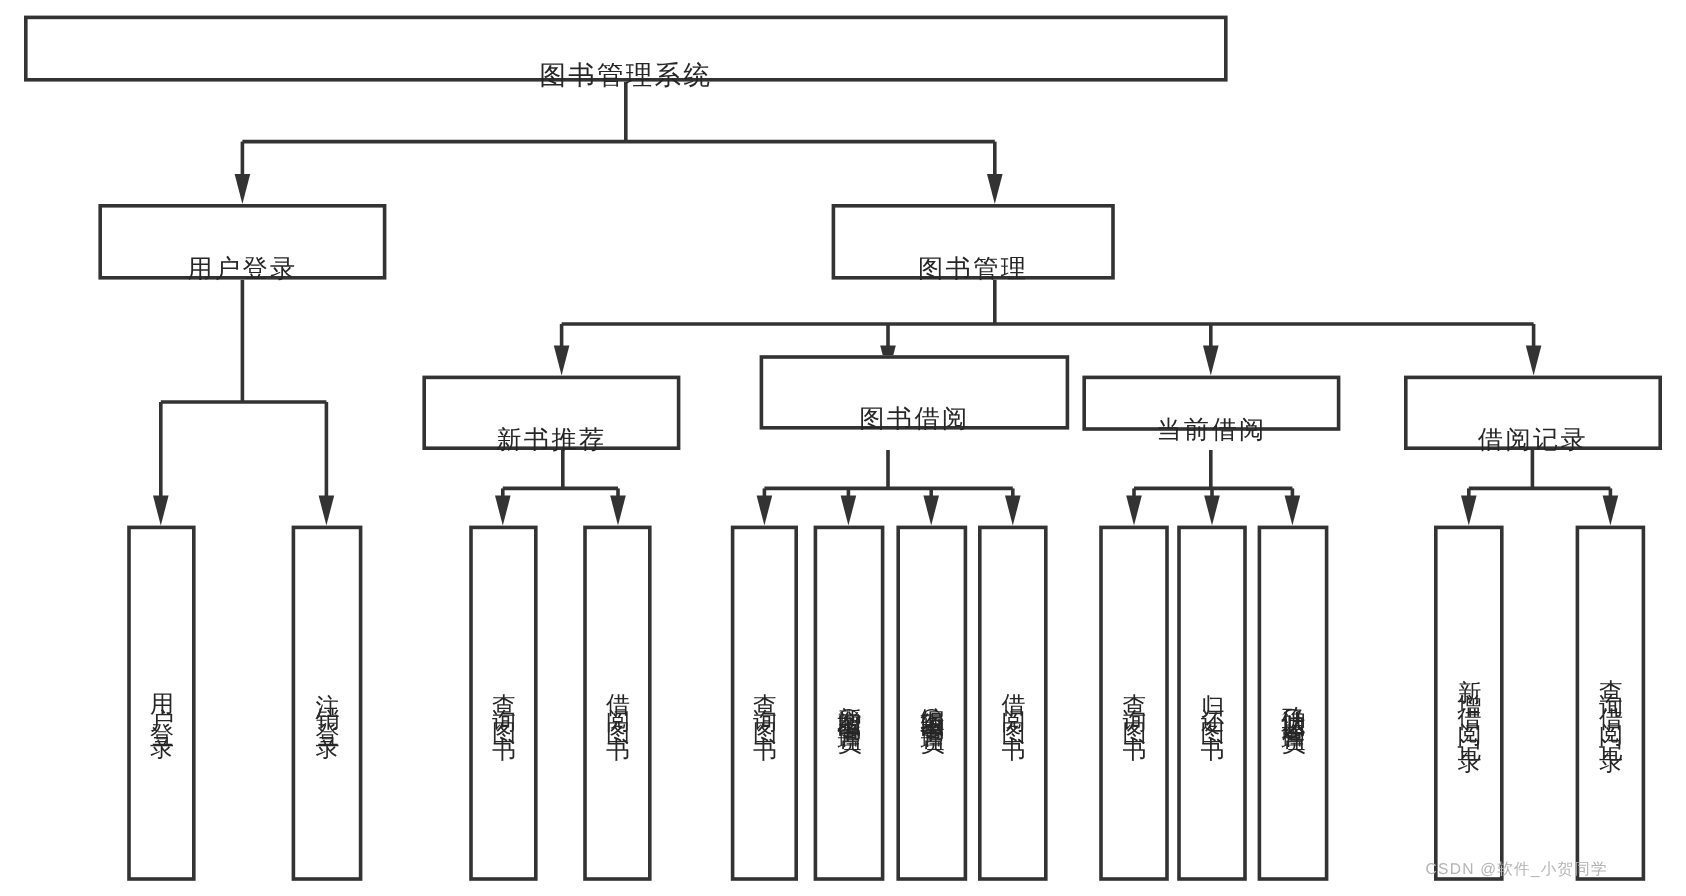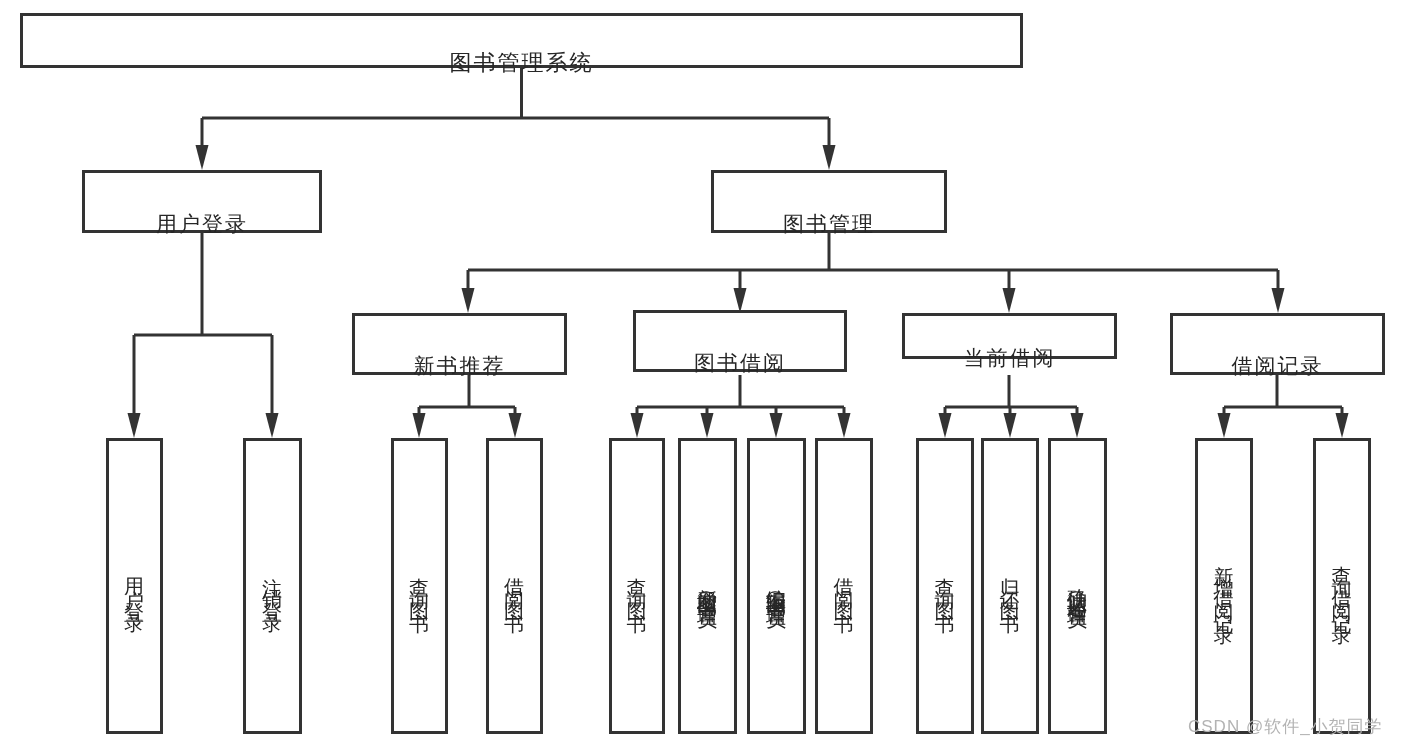--- a/index.html
+++ b/index.html
@@ -30,21 +30,21 @@
     writing-mode:vertical-rl;
     text-orientation:mixed;
     font-size:20px;
     letter-spacing:12px;
     line-height:1;
   }
   .box.v.long span{letter-spacing:3px;}
   .watermark{
     position:absolute;
     left:1188px;top:715px;
-    font-size:17px;
+    font-size:13px;
     letter-spacing:1px;
     color:#b3b3b3;
     white-space:nowrap;
   }
 </style>
 </head>
 <body>
 
 <div class="stage">
 
@@ -124,28 +124,28 @@
     </g>
   </svg>
 
   <div class="box h title" style="left:20px;top:13px;width:1003px;height:55px">
     <span>图书管理系统</span>
   </div>
 
   <div class="box h" style="left:82px;top:170px;width:240px;height:63px">
     <span>用户登录</span>
   </div>
-  <div class="box h" style="left:711px;top:170px;width:236px;height:63px">
+  <div class="box h" style="left:693px;top:170px;width:236px;height:63px">
     <span>图书管理</span>
   </div>
 
   <div class="box h" style="left:352px;top:313px;width:215px;height:62px">
     <span>新书推荐</span>
   </div>
-  <div class="box h" style="left:633px;top:310px;width:214px;height:62px">
+  <div class="box h" style="left:633px;top:296px;width:258px;height:62px">
     <span>图书借阅</span>
   </div>
   <div class="box h" style="left:902px;top:313px;width:215px;height:46px">
     <span>当前借阅</span>
   </div>
   <div class="box h" style="left:1170px;top:313px;width:215px;height:62px">
     <span>借阅记录</span>
   </div>
 
   <div class="box v" style="left:106px;top:438px;width:57px;height:296px">

